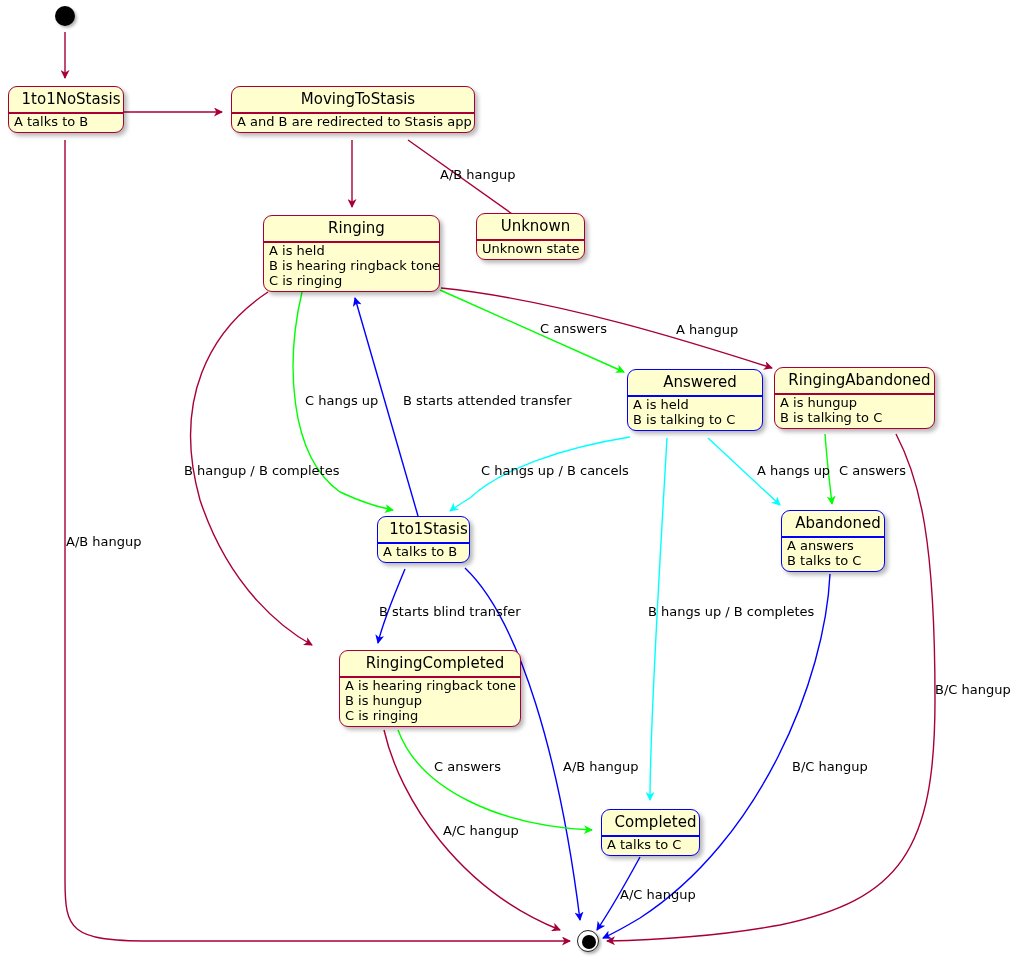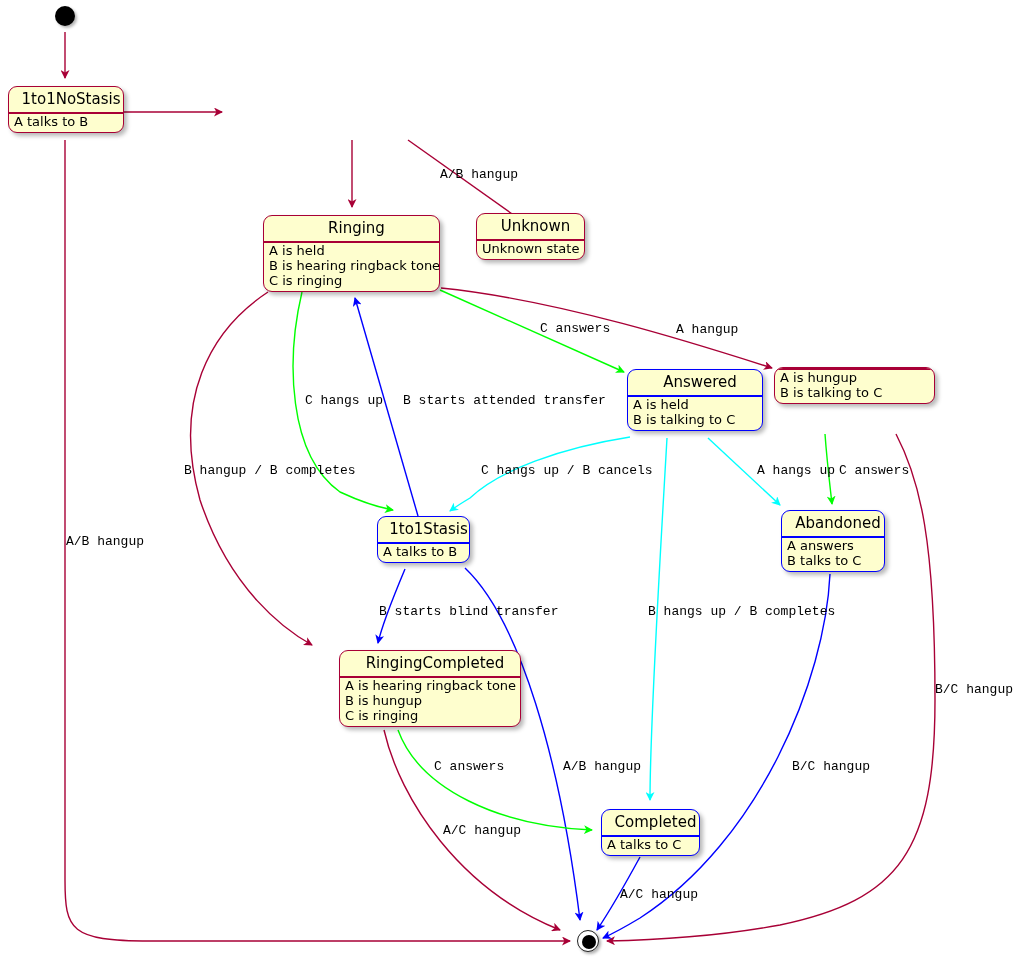--- a/index.html
+++ b/index.html
@@ -55,21 +55,20 @@
     padding: 0 5px 3px 5px;
     line-height: 15px;
     white-space: pre;
   }
   .edge-label {
     position: absolute;
     font-size: 13px;
     color: #000000;
     white-space: nowrap;
     line-height: 14px;
-    font-family: Liberation Mono, monospace;
   }
   .initial-node {
     position: absolute;
     width: 20px;
     height: 20px;
     border-radius: 50%;
     background: #000000;
     box-shadow: 2px 2px 3px rgba(0,0,0,0.30);
   }
   .final-node {
@@ -164,20 +163,25 @@
   <div class="final-node" style="left:577px; top:930px;">
     <div class="final-node-inner"></div>
   </div>
 
   <div class="state" style="left:8px; top:86px; width:116px;">
     <div class="state-title">1to1NoStasis</div>
     <div class="state-sep"></div>
     <div class="state-body">A talks to B</div>
   </div>
 
+  <div class="state" style="left:231px; top:86px; width:244px;">
+    <div class="state-title">MovingToStasis</div>
+    <div class="state-sep"></div>
+    <div class="state-body">A and B are redirected to Stasis app</div>
+  </div>
 
   <div class="state" style="left:263px; top:215px; width:177px;">
     <div class="state-title">Ringing</div>
     <div class="state-sep"></div>
     <div class="state-body">A is held
 B is hearing ringback tone
 C is ringing</div>
   </div>
 
   <div class="state" style="left:476px; top:213px; width:109px;">
@@ -187,20 +191,21 @@
   </div>
 
   <div class="state blue" style="left:627px; top:369px; width:136px;">
     <div class="state-title">Answered</div>
     <div class="state-sep"></div>
     <div class="state-body">A is held
 B is talking to C</div>
   </div>
 
   <div class="state" style="left:774px; top:367px; width:161px;">
+    <div class="state-title">RingingAbandoned</div>
     <div class="state-sep"></div>
     <div class="state-body">A is hungup
 B is talking to C</div>
   </div>
 
   <div class="state blue" style="left:377px; top:516px; width:93px;">
     <div class="state-title">1to1Stasis</div>
     <div class="state-sep"></div>
     <div class="state-body">A talks to B</div>
   </div>

